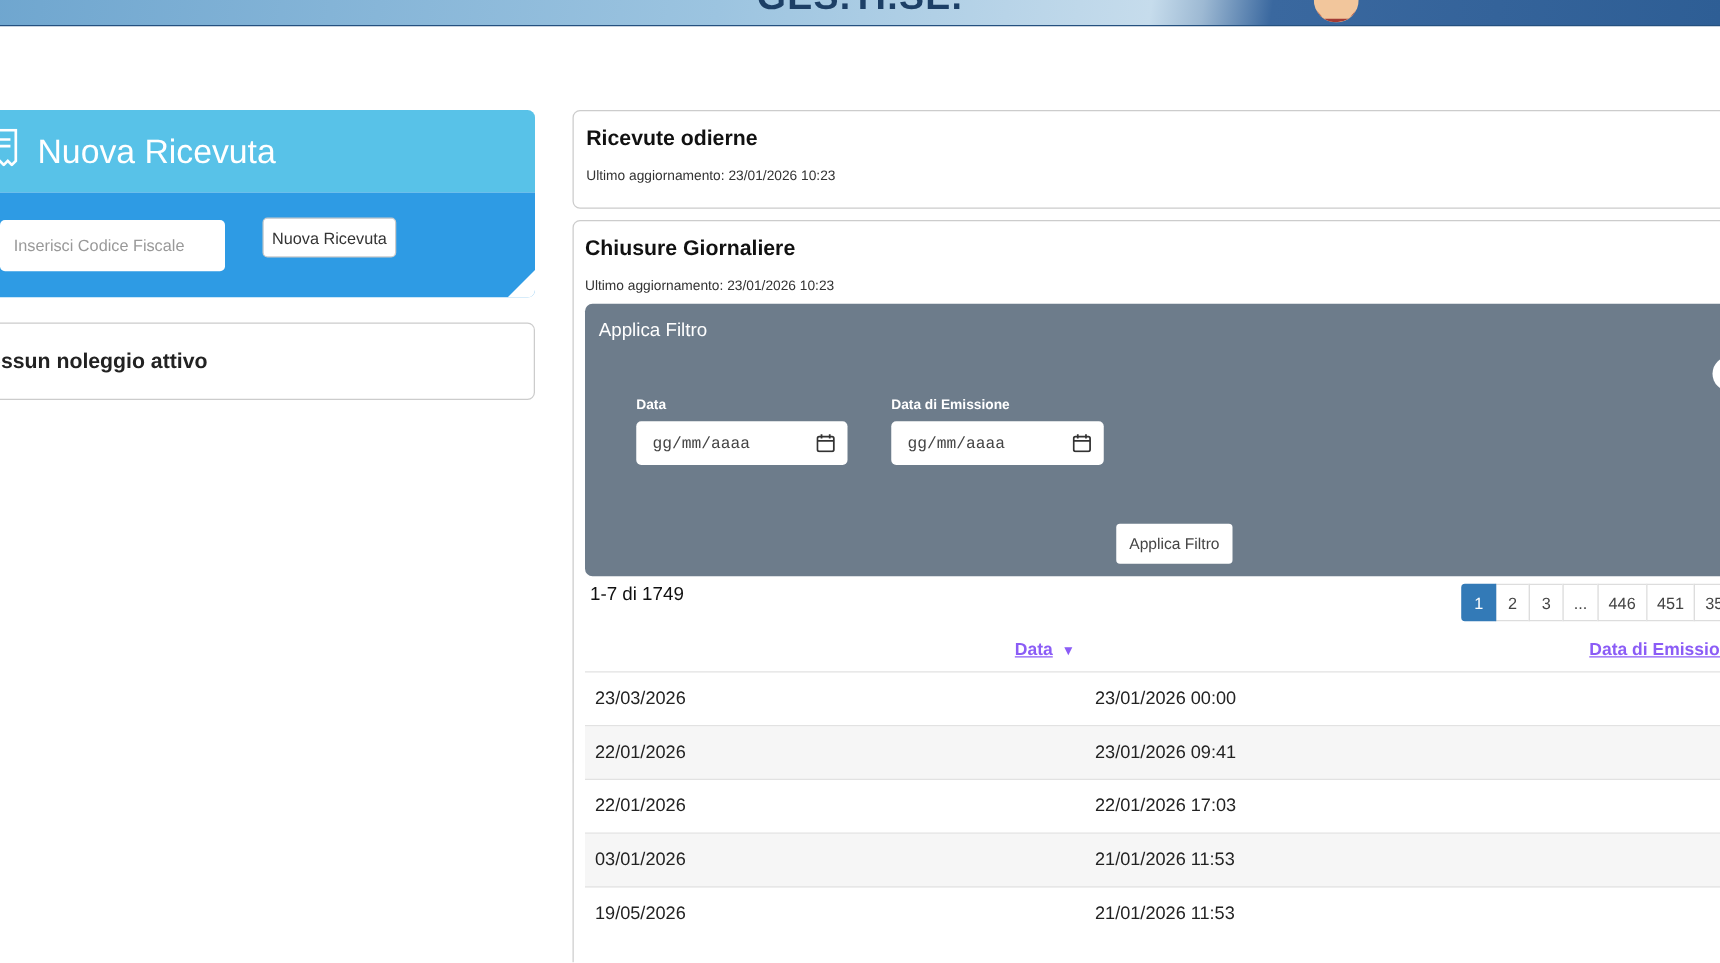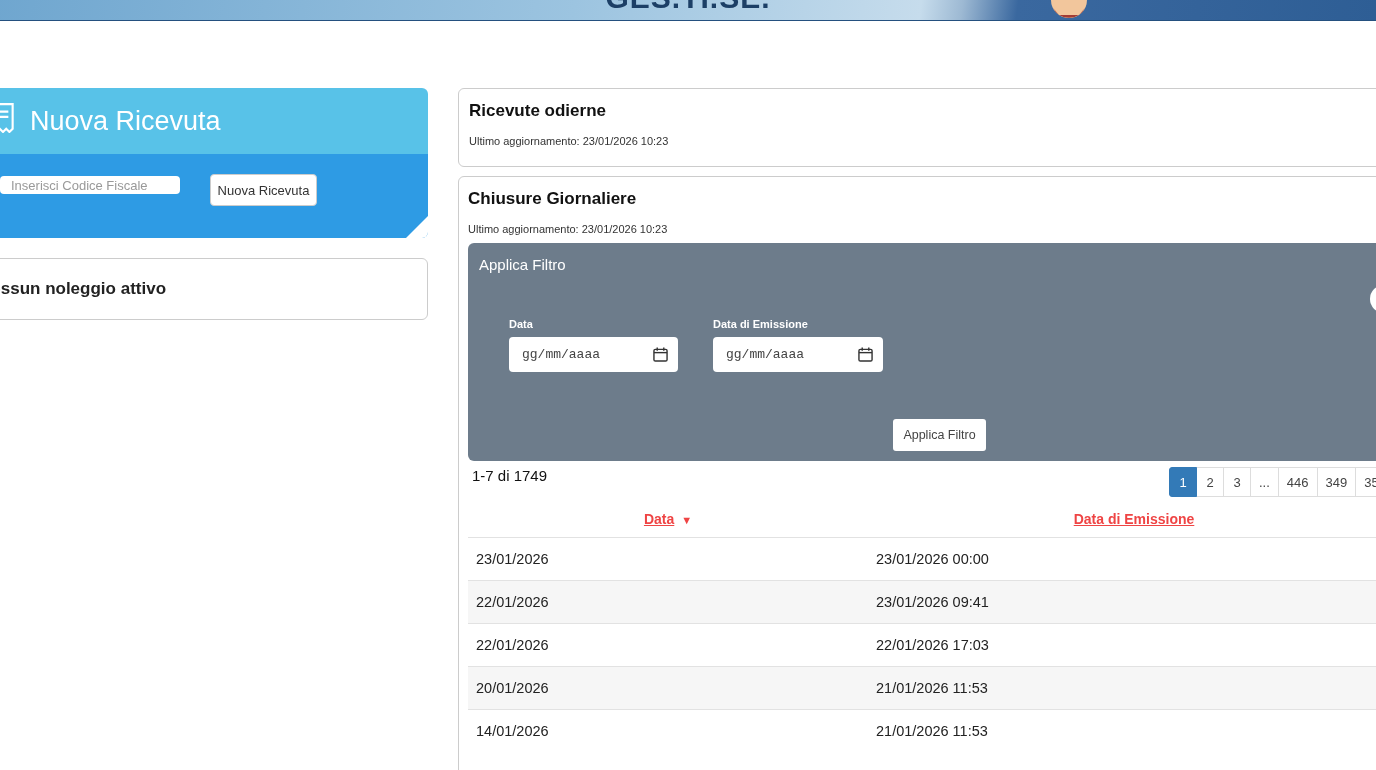--- a/index.html
+++ b/index.html
@@ -33,21 +33,21 @@
     position:absolute; left:-34px; top:88px; width:462px;
     border-radius:6px; overflow:hidden;
   }
   .nr-header {
     height:66px; background:#58c2e8; color:#fff;
     display:flex; align-items:center; padding-left:24px; gap:14px;
     font-size:27px; box-sizing:border-box;
   }
   .nr-body { height:84px; background:#2e9be4; position:relative; }
   .cf-input {
-    position:absolute; left:34px; top:22px; width:180px; height:18px;
+    position:absolute; left:34px; top:22px; width:180px; height:41px;
     border:none; border-radius:4px; padding:0 11px; font-size:13px;
     color:#555; box-sizing:border-box; outline:none;
     font-family:"Liberation Sans", sans-serif;
   }
   .cf-input::placeholder { color:#999; }
   .nr-btn {
     position:absolute; left:244px; top:20px; width:107px; height:32px;
     background:#fff; border:1px solid #ccc; border-radius:4px;
     font-size:13px; color:#333; cursor:pointer;
     font-family:"Liberation Sans", sans-serif;
@@ -112,22 +112,22 @@
   }
   .page-btn:first-child { border-radius:3px 0 0 3px; margin-left:0; }
   .page-btn.active { background:#337ab7; border-color:#337ab7; color:#fff; position:relative; z-index:1; }
 
   
   .chiusure-table {
     position:absolute; left:9px; top:322px; width:932px;
     border-collapse:collapse; table-layout:fixed;
   }
   .chiusure-table th {
-    width:384px; text-align:center; padding:12px 8px 10px 8px;
-    font-size:14px; font-weight:bold; color:#ef4444;
+    width:384px; text-align:right; padding:12px 8px 10px 8px;
+    font-size:14px; font-weight:bold; color:#8b5cf6;
   }
   .chiusure-table th:last-child { width:auto; }
   .th-link { text-decoration:underline; cursor:pointer; }
   .sort-icon { font-size:11px; margin-left:3px; text-decoration:none; display:inline-block; }
   .chiusure-table td {
     padding:13px 8px; font-size:14.5px; color:#222;
     border-top:1px solid #e2e2e2;
   }
   .chiusure-table tbody tr:nth-child(even) { background:#f6f6f6; }
 </style>
@@ -214,54 +214,54 @@
       <button class="fp-handle"></button>
     </div>
 
     <div class="pag-summary">1-7 di 1749</div>
     <div class="pagination">
         <button class="page-btn active">1</button>
         <button class="page-btn">2</button>
         <button class="page-btn">3</button>
         <button class="page-btn">...</button>
         <button class="page-btn">446</button>
-        <button class="page-btn">349</button>
+        <button class="page-btn">451</button>
         <button class="page-btn">350</button>
       </div>
 
     <table class="chiusure-table">
       <thead>
         <tr>
           <th>
             <span class="th-link">Data</span>
             <span class="sort-icon">▼</span>
           </th>
           <th>
             <span class="th-link">Data di Emissione</span>
           </th>
         </tr>
       </thead>
       <tbody>
           <tr>
-            <td>23/01/2026</td>
+            <td>23/03/2026</td>
             <td>23/01/2026 00:00</td>
           </tr>
           <tr>
             <td>22/01/2026</td>
             <td>23/01/2026 09:41</td>
           </tr>
           <tr>
             <td>22/01/2026</td>
             <td>22/01/2026 17:03</td>
           </tr>
           <tr>
-            <td>20/01/2026</td>
+            <td>03/01/2026</td>
             <td>21/01/2026 11:53</td>
           </tr>
           <tr>
-            <td>14/01/2026</td>
+            <td>19/05/2026</td>
             <td>21/01/2026 11:53</td>
           </tr>
         </tbody>
     </table>
   </div>
 
 </div>
 
 </body></html>

